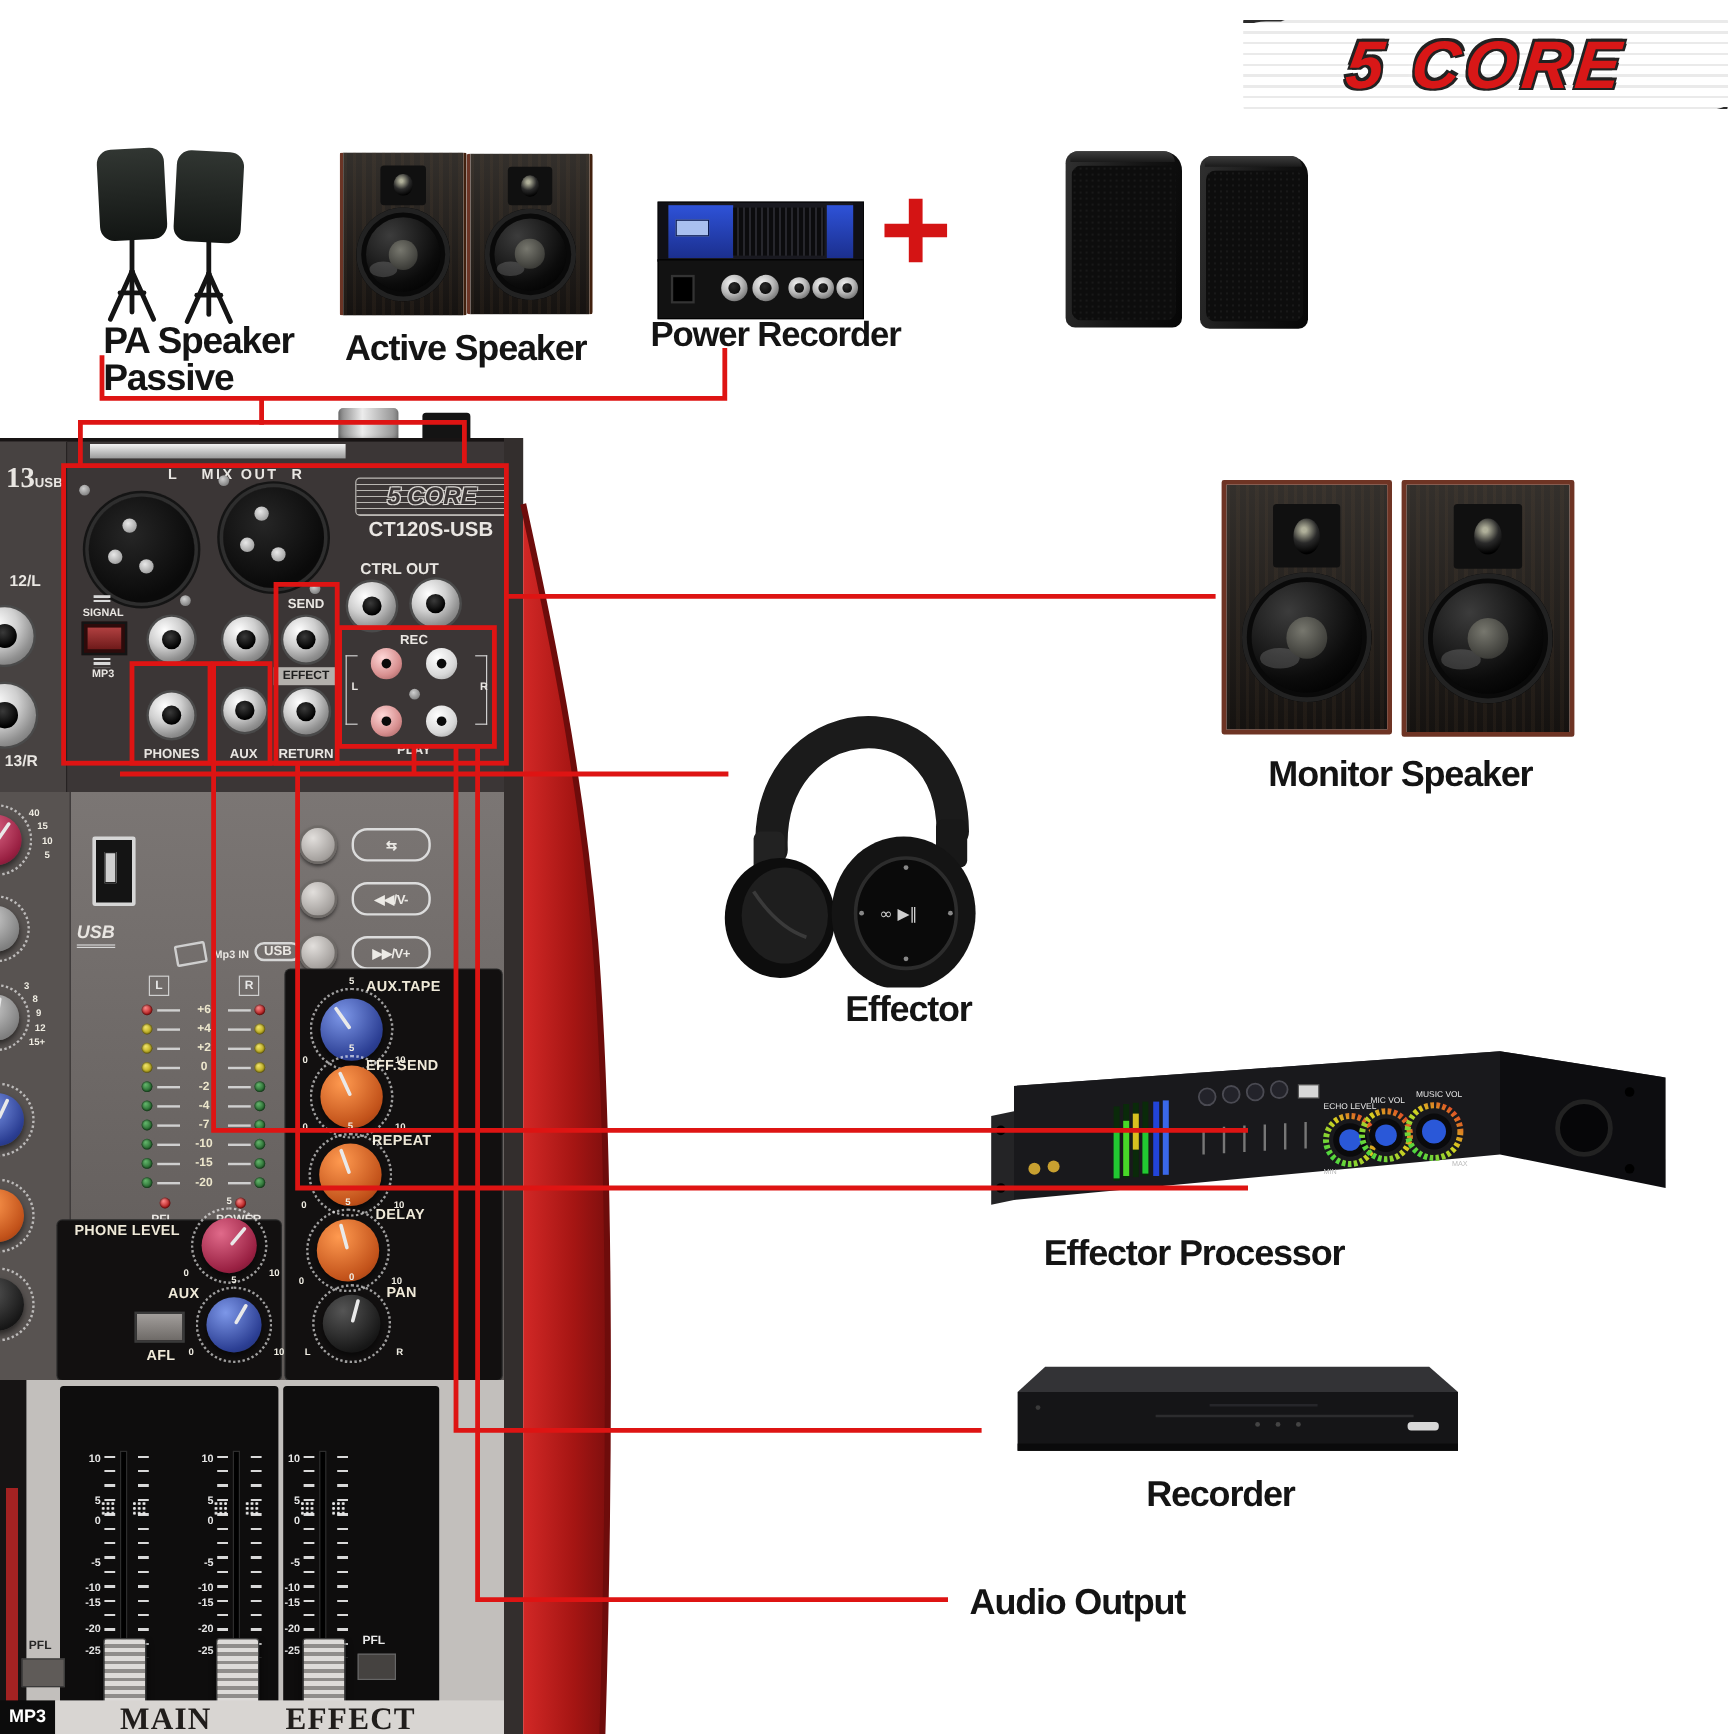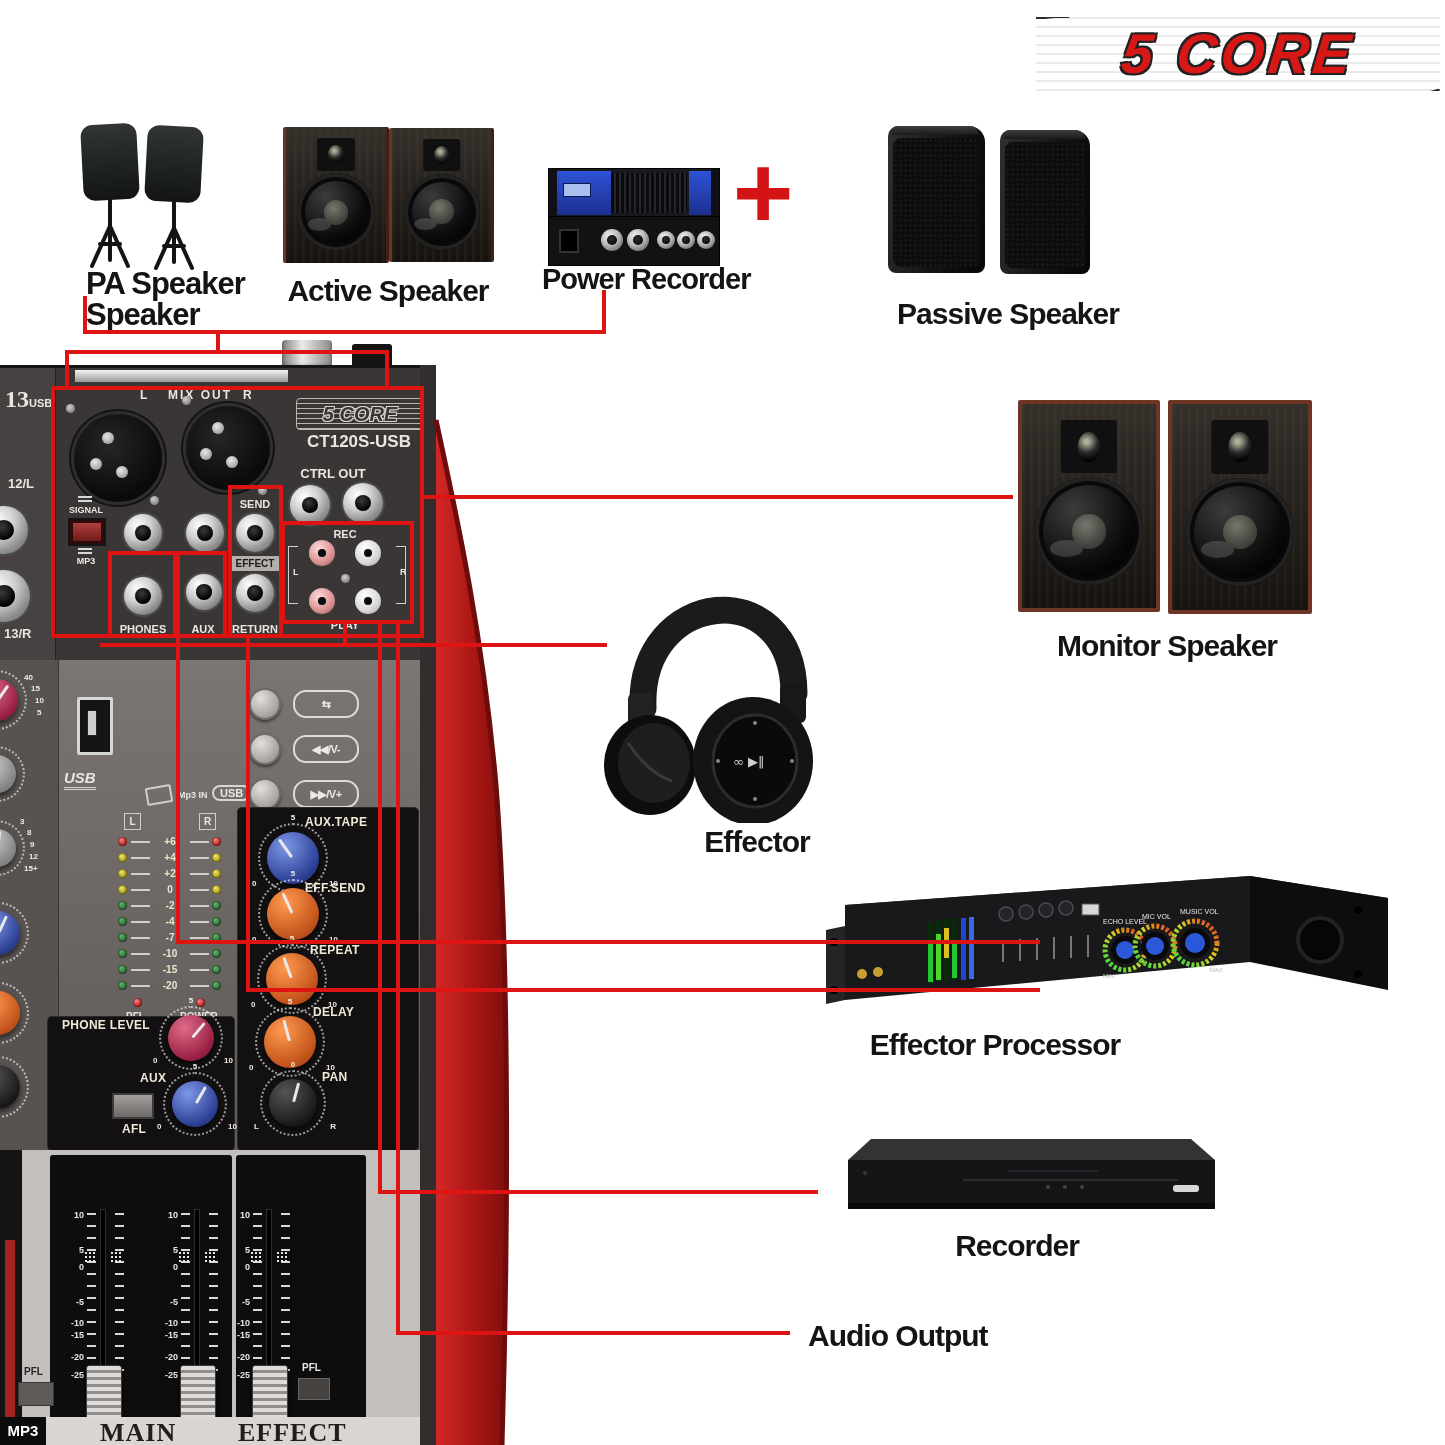--- a/index.html
+++ b/index.html
@@ -169,21 +169,21 @@
         <line x1="104" y1="110" x2="86" y2="150"></line>
       <line x1="104" y1="110" x2="122" y2="150"></line>
         <line x1="104" y1="110" x2="104" y2="144"></line>
       <line x1="94" y1="128" x2="114" y2="128"></line>
     </g>
     <rect x="12" y="6" width="56" height="76" rx="12" fill="url(#spk)" transform="rotate(-3 40 44)"></rect>
     <rect x="76" y="8" width="56" height="76" rx="12" fill="url(#spk)" transform="rotate(3 104 46)"></rect>
   </svg>
   <div class="devlabel" style="left:86px;top:268px;line-height:31px;font-size:31px">
     <div>PA Speaker</div>
-      <div>Speaker</div>
+      <div>Passive</div>
   </div>
 
   <div class="bspk" style="left:283px;top:127px;width:100px;height:136px">
     <div class="grain"></div>
       <div class="twt"></div>
     <div class="woof" style="top:34%;width:78px;height:78px"></div>
   </div>
   <div class="bspk" style="left:389px;top:128px;width:99px;height:134px">
     <div class="grain"></div>
       <div class="twt"></div>
@@ -212,21 +212,20 @@
   <div class="devlabel ctr" style="left:542px;top:263px;width:200px;font-size:29px">Power Recorder</div>
 
   <div id="plus">+</div>
 
   <div class="pspk" style="left:888px;top:126px;width:97px;height:147px">
     <div class="mesh"></div>
   </div>
   <div class="pspk" style="left:1000px;top:130px;width:90px;height:144px">
     <div class="mesh"></div>
   </div>
-  <div class="devlabel ctr" style="left:858px;top:297px;width:300px">Passive Speaker</div>
 
   <div class="bspk mon" style="left:1018px;top:400px;width:134px;height:204px">
     <div class="grain"></div>
       <div class="twt" style="width:42%;height:26%"></div>
     <div class="woof" style="top:36%;width:108px;height:108px"></div>
   </div>
   <div class="bspk mon" style="left:1168px;top:400px;width:136px;height:206px">
     <div class="grain"></div>
       <div class="twt" style="width:42%;height:26%"></div>
     <div class="woof" style="top:36%;width:108px;height:108px"></div>

